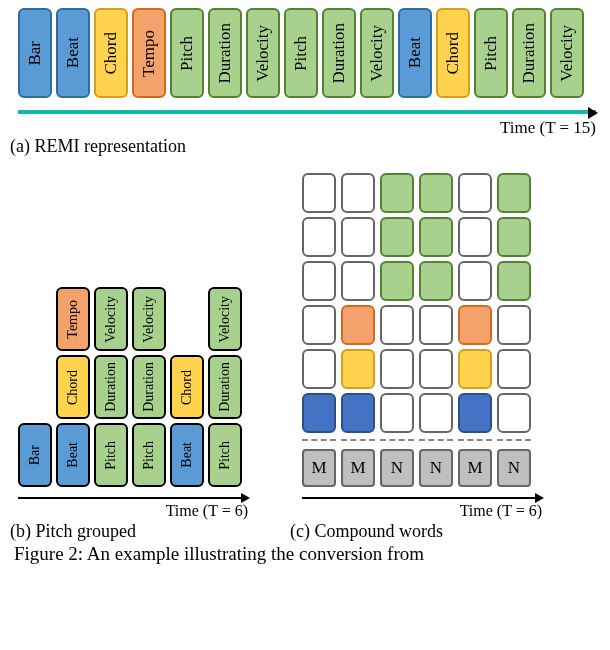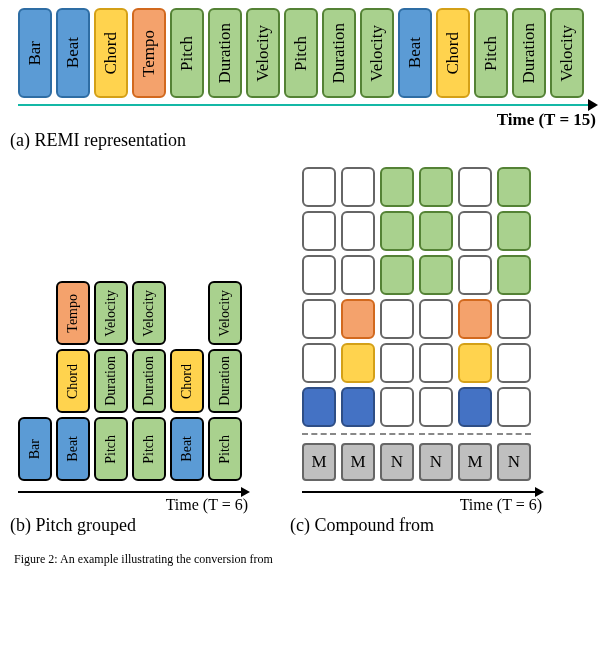--- a/index.html
+++ b/index.html
@@ -35,27 +35,26 @@
     font-size: 17px;
     font-family: Georgia, serif;
   }
   .blue   { background: #5b9bd5; border-color: #2e6da4; }
   .yellow { background: #ffd34e; border-color: #d4a017; }
   .orange { background: #f4a26c; border-color: #d2691e; }
   .green  { background: #a9d18e; border-color: #548235; }
   .white  { background: #ffffff; border-color: #333; }
 
   .time-axis {
-    margin-top: 6px;
-    border-top: 2px solid #14b8a6;
+    margin-top: 12px;
+    border-top: 4px solid #14b8a6;
     position: relative;
     height: 24px;
     margin-left: 8px;
     margin-right: 4px;
-    font-weight: bold;
   }
   .time-axis::after {
     content: "";
     position: absolute;
     right: -2px;
     top: -7px;
     border-left: 10px solid #000;
     border-top: 6px solid transparent;
     border-bottom: 6px solid transparent;
   }
@@ -171,22 +170,22 @@
     border-bottom: 5px solid transparent;
   }
   .time-label-sm {
     position: absolute;
     right: 0;
     top: 3px;
     font-size: 16px;
     font-family: Georgia, serif;
   }
   .fig-caption {
-    margin-top: 16px;
-    font-size: 12px;
+    margin-top: 1px;
+    font-size: 19px;
     font-family: Georgia, serif;
     padding-left: 4px;
   }
 </style>
 </head>
 <body>
 
 <div class="panel-a">
   <div class="token-row" id="rowA">
       <div class="token blue">
@@ -368,18 +367,18 @@
           <div class="cw-cell white"></div>
           <div class="cw-cell white"></div>
           <div class="cw-cell white"></div>
           <div class="cw-dash"></div>
           <div class="cw-family">N</div>
         </div>
       </div>
     <div class="time-axis-sm" style="margin-left:12px; width:240px">
       <div class="time-label-sm">Time (T = 6)</div>
     </div>
-    <div class="caption">(c) Compound from</div>
+    <div class="caption">(c) Compound words</div>
   </div>
 
 </div>
 
 <div class="fig-caption">Figure 2:  An example illustrating the conversion from</div>
 
 </body></html>

